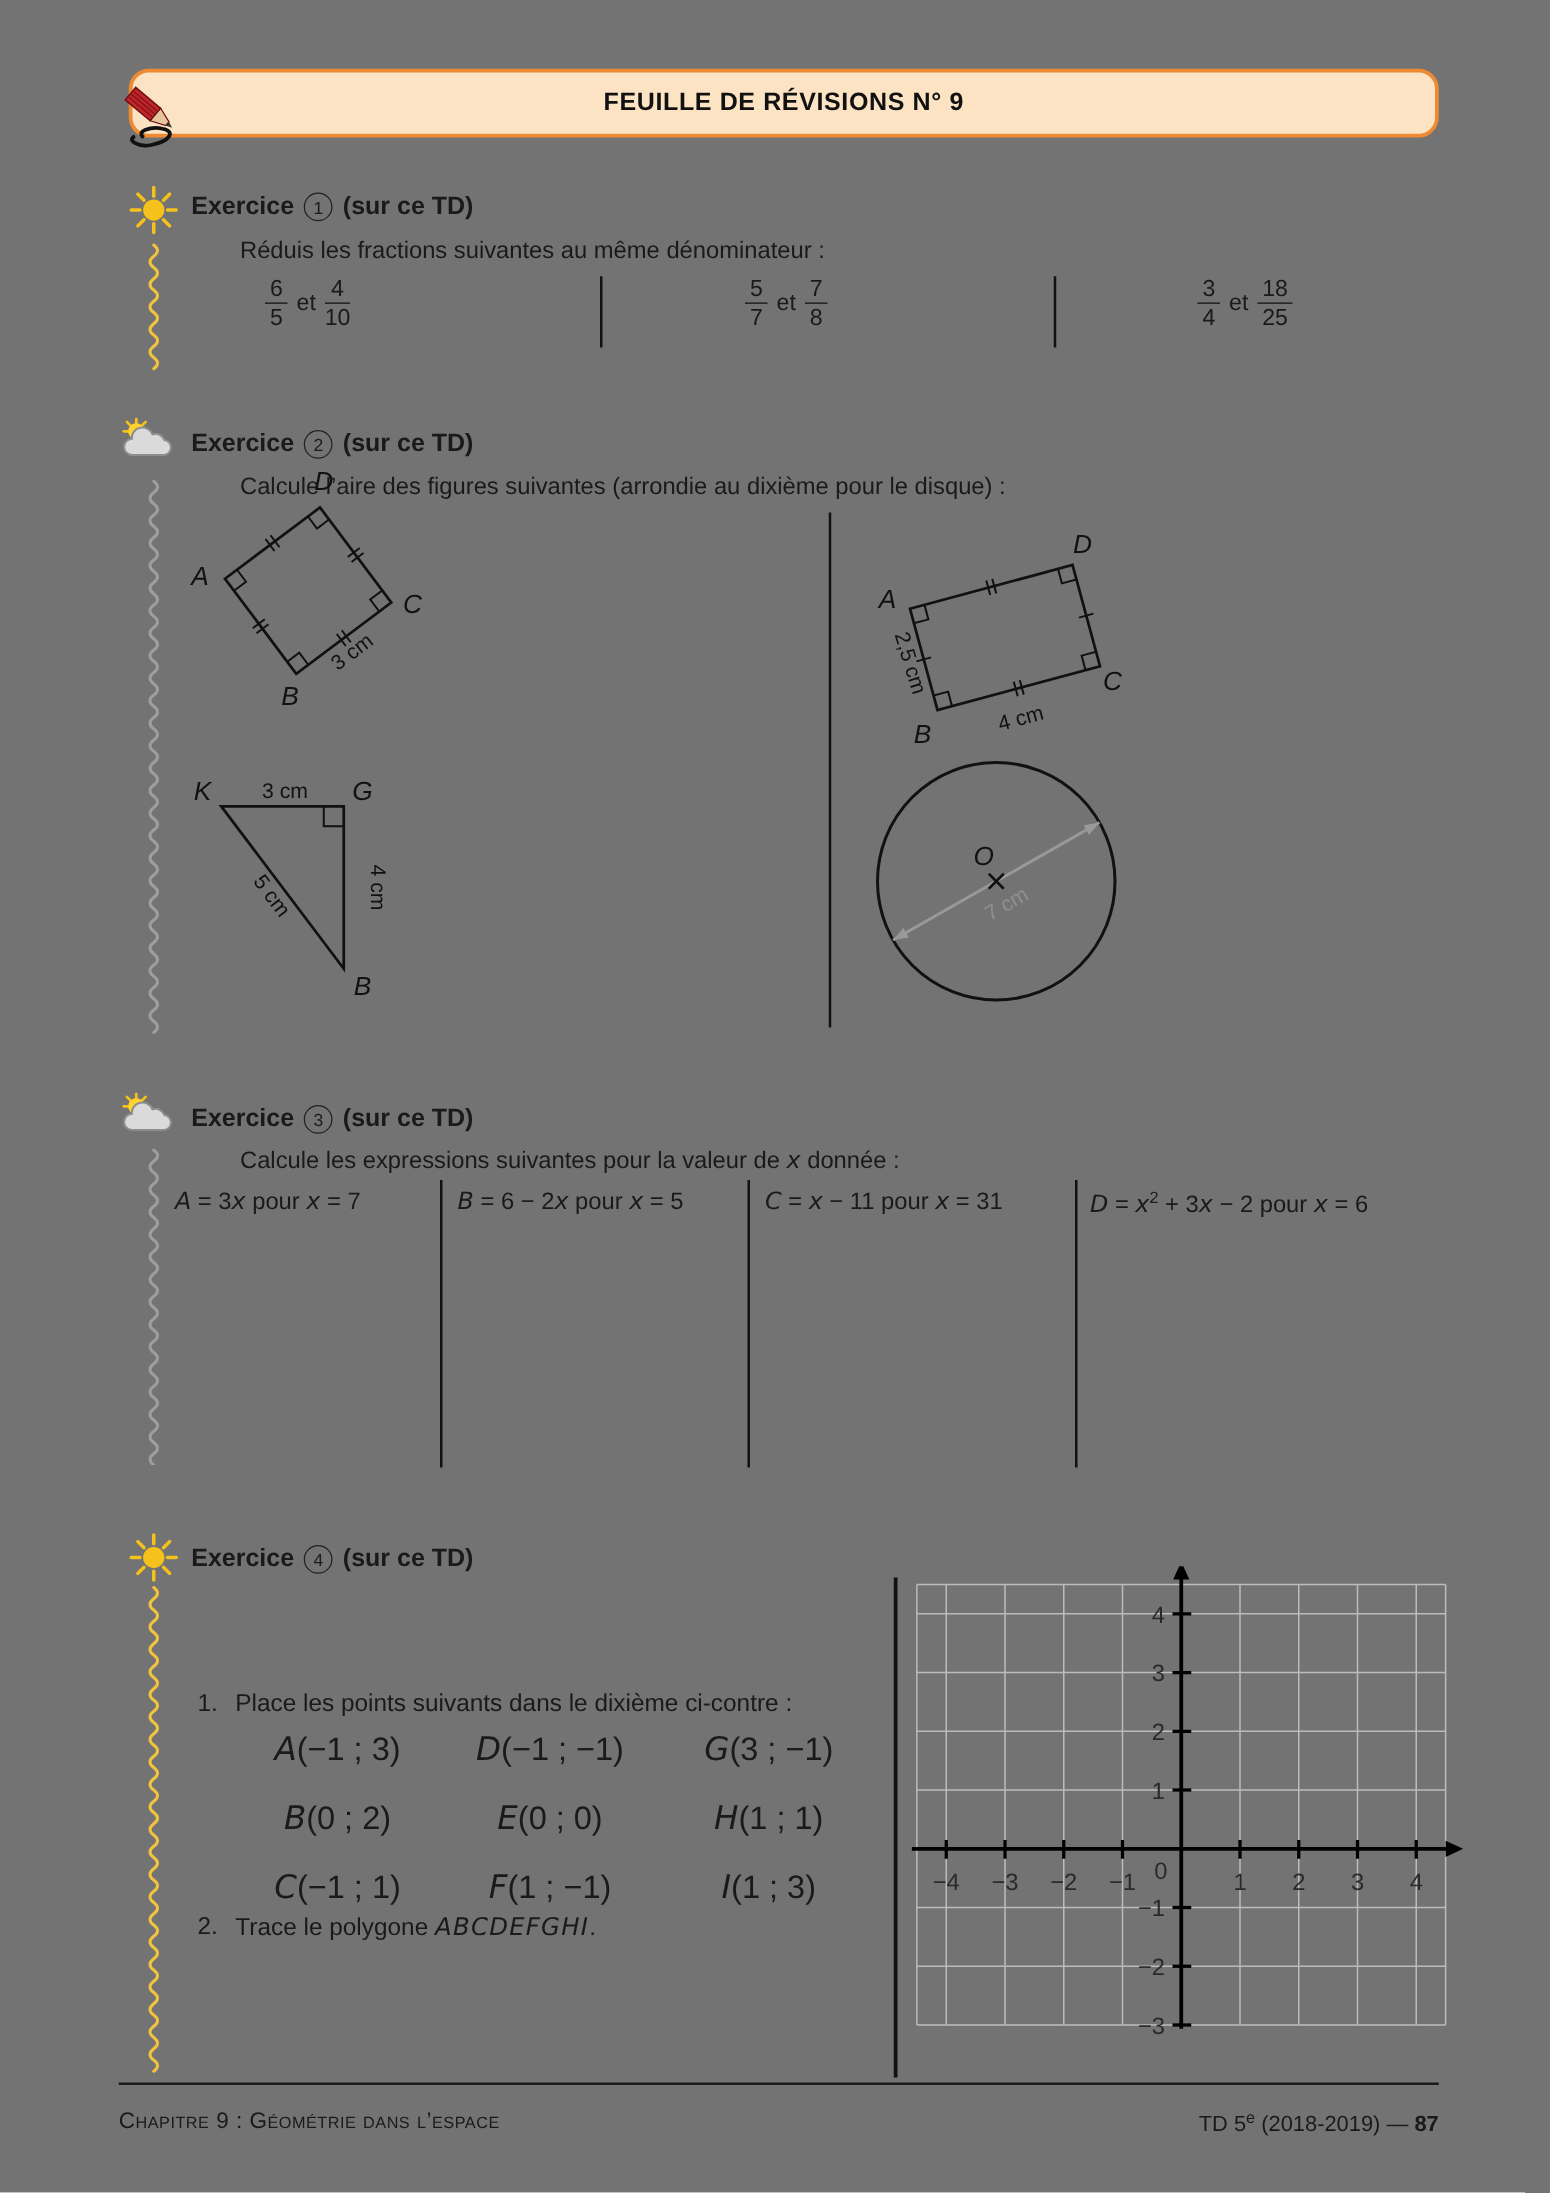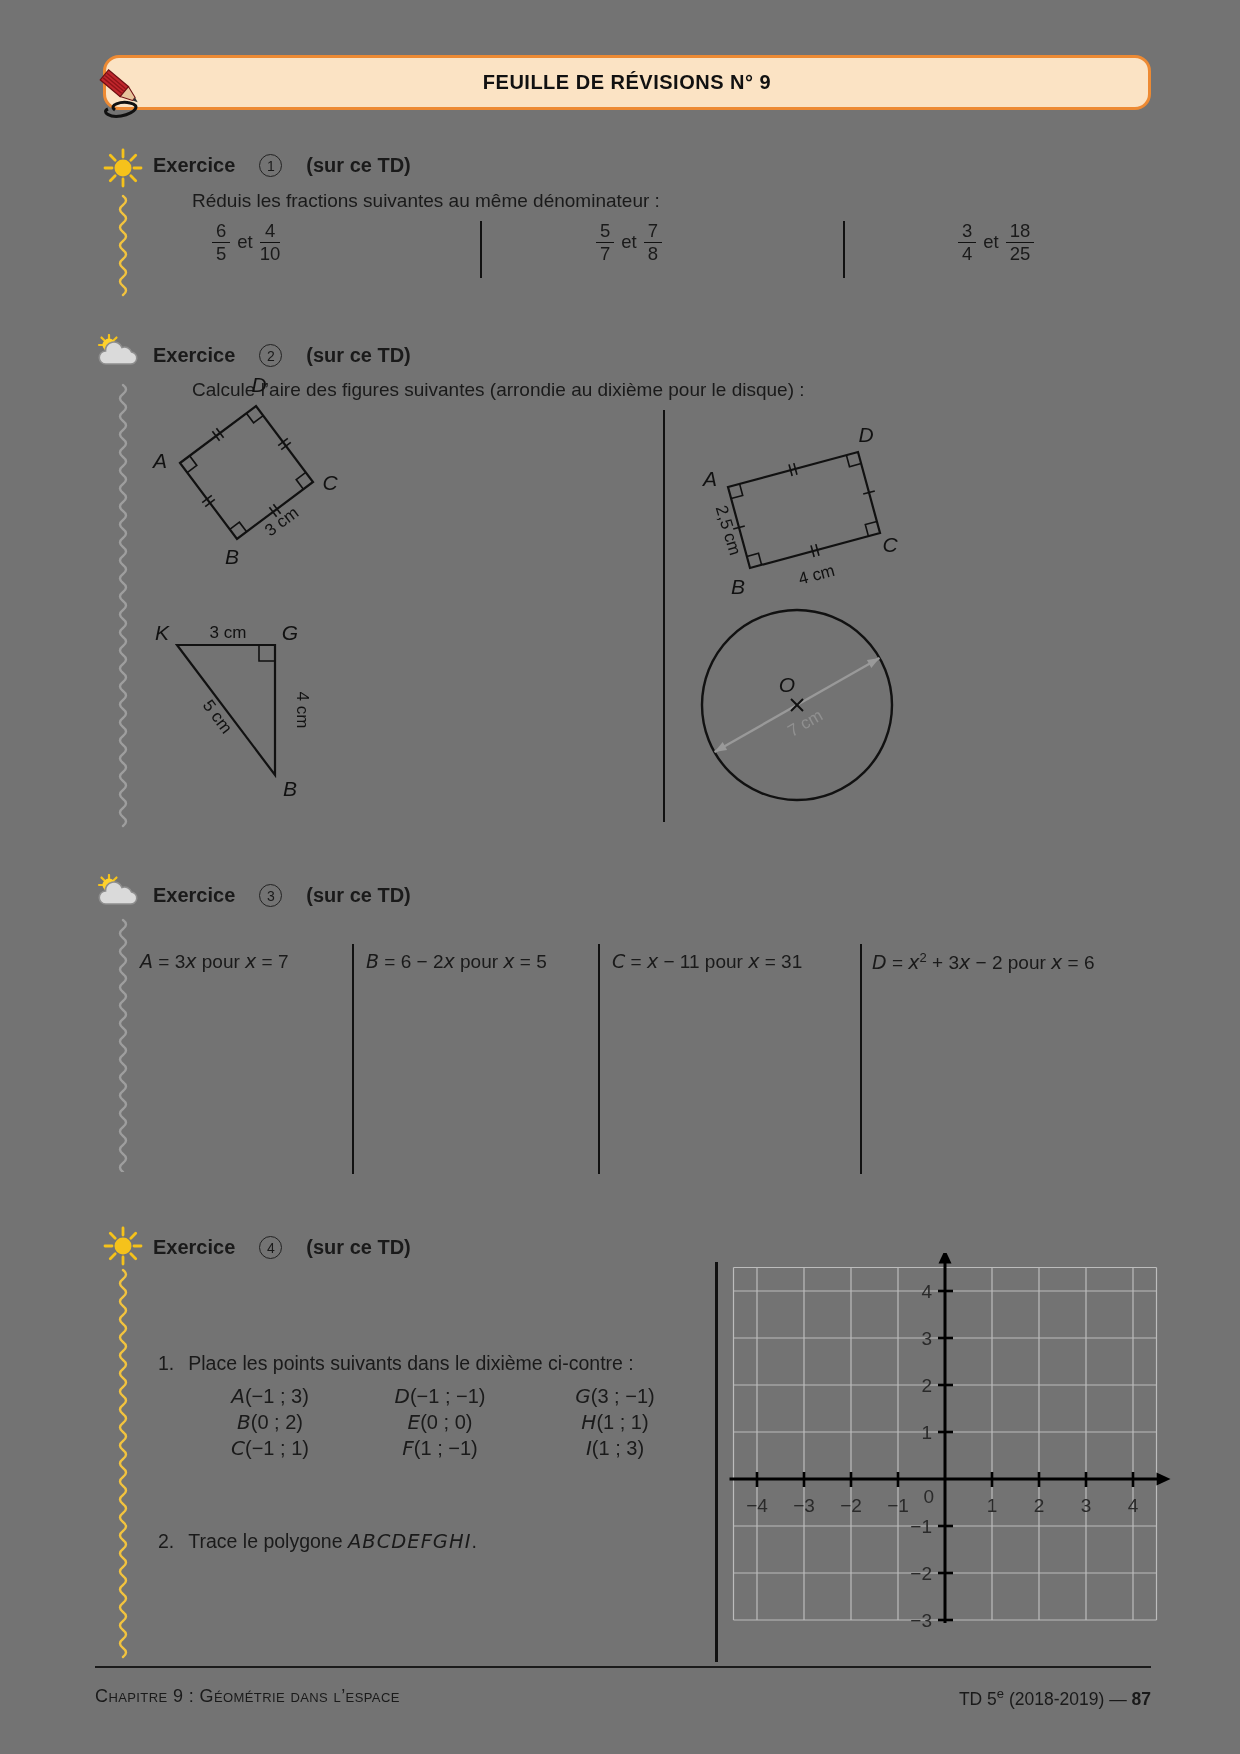--- a/index.html
+++ b/index.html
@@ -7,41 +7,41 @@
         font-family:"Liberation Sans","DejaVu Sans",sans-serif;color:#1a1a1a;overflow:hidden;}
   .abs{position:absolute;}
 
   
   .header-bar{position:absolute;left:103px;top:55px;width:1048px;height:55px;
       background:#FBE3C4;border:3px solid #ED8A33;border-radius:16px;box-sizing:border-box;
       display:flex;align-items:center;justify-content:center;}
   .header-title{font-weight:700;font-size:20px;letter-spacing:.5px;color:#111;}
 
   
-  .ex-title{position:absolute;font-weight:700;font-size:20px;display:flex;align-items:center;gap:24px;white-space:nowrap;}
+  .ex-title{position:absolute;font-weight:700;font-size:20px;display:flex;align-items:center;gap:8px;white-space:nowrap;}
   .circ{display:inline-flex;width:21px;height:21px;border:1.4px solid #222;border-radius:50%;
         align-items:center;justify-content:center;font-size:14px;font-weight:400;line-height:1;}
   .instr{position:absolute;font-size:19px;white-space:nowrap;margin-left:37px;}
   .mv{font-style:italic;font-family:"DejaVu Sans",sans-serif;}
   sup{font-size:13px;}
 
   
   .fracpair{position:absolute;display:flex;align-items:center;gap:7px;font-size:18.5px;}
   .frac{display:inline-block;text-align:center;line-height:1.18;}
   .num{display:block;border-bottom:1.7px solid #111;padding:0 4px;}
   .den{display:block;}
   .vbar{position:absolute;width:1.7px;background:#111;}
 
   .expr{position:absolute;font-size:19px;white-space:nowrap;}
 
   .squig-wrap{position:absolute;width:14px;}
 
   
   .points-grid{position:absolute;left:195px;top:1384px;width:500px;display:grid;
-      grid-template-columns:150px 190px 160px;row-gap:2px;font-size:20px;}
+      grid-template-columns:150px 190px 160px;row-gap:24px;font-size:26px;}
   .points-grid span{text-align:center;}
   .list-item{position:absolute;font-size:19.5px;display:flex;gap:14px;white-space:nowrap;}
 
   
   svg text{font-family:"Liberation Sans","DejaVu Sans",sans-serif;}
   .vlabel{font-size:21px;font-style:italic;fill:#111;}
   .figtext{font-size:17px;fill:#111;}
   .meastext{font-size:17px;fill:#909090;}
   .gl{font-size:19px;fill:#2a2a2a;}
 
@@ -236,20 +236,21 @@
   <div class="ex-title" style="left:153px;top:884px">
     <span>Exercice</span>
     <span class="circ">3</span>
     <span>(sur ce TD)</span>
   </div>
   <div class="squig-wrap" style="left:116px;top:918px">
     <svg class="squig" width="14" height="254">
         <path fill="none" stroke="#9E9E9E" stroke-width="2.4" stroke-linecap="round" d="M7 2 q6 4.5 0 9 q-6 4.5 0 9 q6 4.5 0 9 q-6 4.5 0 9 q6 4.5 0 9 q-6 4.5 0 9 q6 4.5 0 9 q-6 4.5 0 9 q6 4.5 0 9 q-6 4.5 0 9 q6 4.5 0 9 q-6 4.5 0 9 q6 4.5 0 9 q-6 4.5 0 9 q6 4.5 0 9 q-6 4.5 0 9 q6 4.5 0 9 q-6 4.5 0 9 q6 4.5 0 9 q-6 4.5 0 9 q6 4.5 0 9 q-6 4.5 0 9 q6 4.5 0 9 q-6 4.5 0 9 q6 4.5 0 9 q-6 4.5 0 9 q6 4.5 0 9 q-6 4.5 0 9"></path>
       </svg>
   </div>
+  <div class="instr" style="left:155px;top:917px">Calcule les expressions suivantes pour la valeur de <i class="mv">x</i> donnée :</div>
 
   <div class="expr" style="left:140px;top:950px"><i class="mv">A</i> = 3<i class="mv">x</i> pour <i class="mv">x</i> = 7</div>
   <div class="vbar" style="left:352px;top:944px;height:230px;width:2px"></div>
   <div class="expr" style="left:366px;top:950px"><i class="mv">B</i> = 6 − 2<i class="mv">x</i> pour <i class="mv">x</i> = 5</div>
   <div class="vbar" style="left:598px;top:944px;height:230px;width:2px"></div>
   <div class="expr" style="left:612px;top:950px"><i class="mv">C</i> = <i class="mv">x</i> − 11 pour <i class="mv">x</i> = 31</div>
   <div class="vbar" style="left:860px;top:944px;height:230px;width:2px"></div>
   <div class="expr" style="left:872px;top:950px"><i class="mv">D</i> = <i class="mv">x</i><sup>2</sup> + 3<i class="mv">x</i> − 2 pour <i class="mv">x</i> = 6</div>
 
   <svg class="abs" style="left:101px;top:1224px" width="44" height="44">

